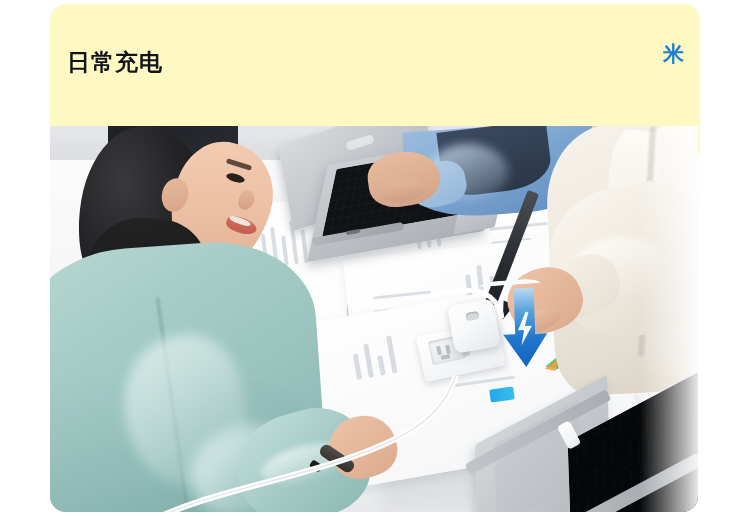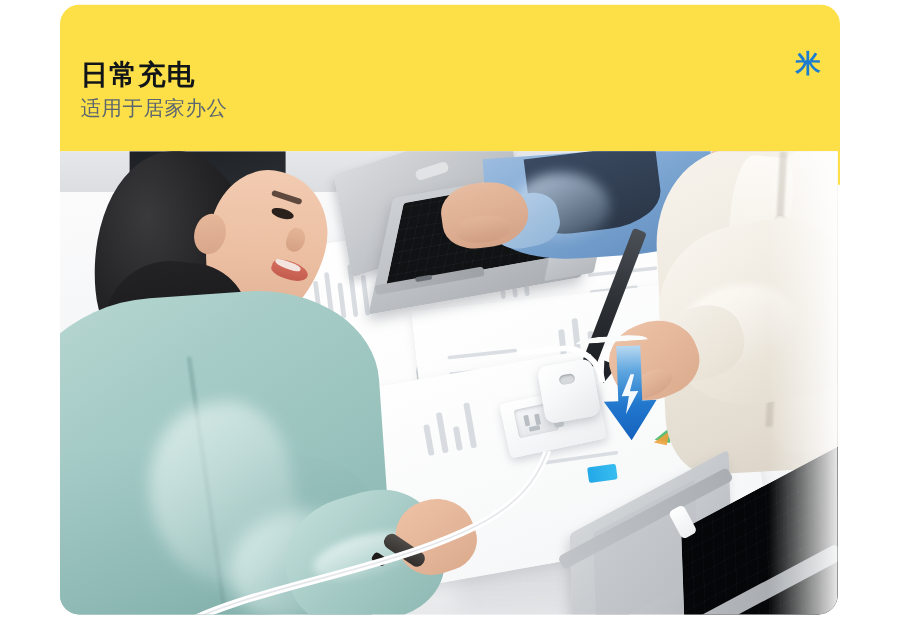--- a/index.html
+++ b/index.html
@@ -7,23 +7,24 @@
   body {
     background:#ffffff;
     font-family:"Liberation Sans","DejaVu Sans",sans-serif;
     position:relative;
   }
   #stage { position:absolute; inset:0; width:750px; height:516px; background:#fff; }
 
   
   .banner {
     position:absolute; left:50px; top:4px; width:650px; height:150px;
-    background:#fde047;
+    background:#fef9c3;
     border-radius:16px 16px 0 0;
     overflow:hidden;
+    text-align:right;
   }
   .banner-text { position:absolute; left:17px; top:44px; }
   .banner-title {
     font-size:23px; font-weight:bold; color:#111418;
     letter-spacing:1px; line-height:28px; white-space:nowrap;
   }
   .banner-sub {
     font-size:17px; font-weight:normal; color:#5c6670;
     letter-spacing:0.5px; line-height:24px; margin-top:3px; white-space:nowrap;
   }
@@ -493,21 +494,20 @@
   }
 </style>
 </head>
 <body>
 
 <div id="stage">
 
   <div class="banner">
     <div class="banner-text">
       <div class="banner-title">日常充电</div>
-      <div class="banner-sub">适用于居家办公</div>
     </div>
     <div class="banner-measure">
       <span class="measure-unit">米</span>
     </div>
   </div>
 
   <div class="photo">
 
     <div class="ph backdrop"></div>
     <div class="ph backdrop-dark"></div>

